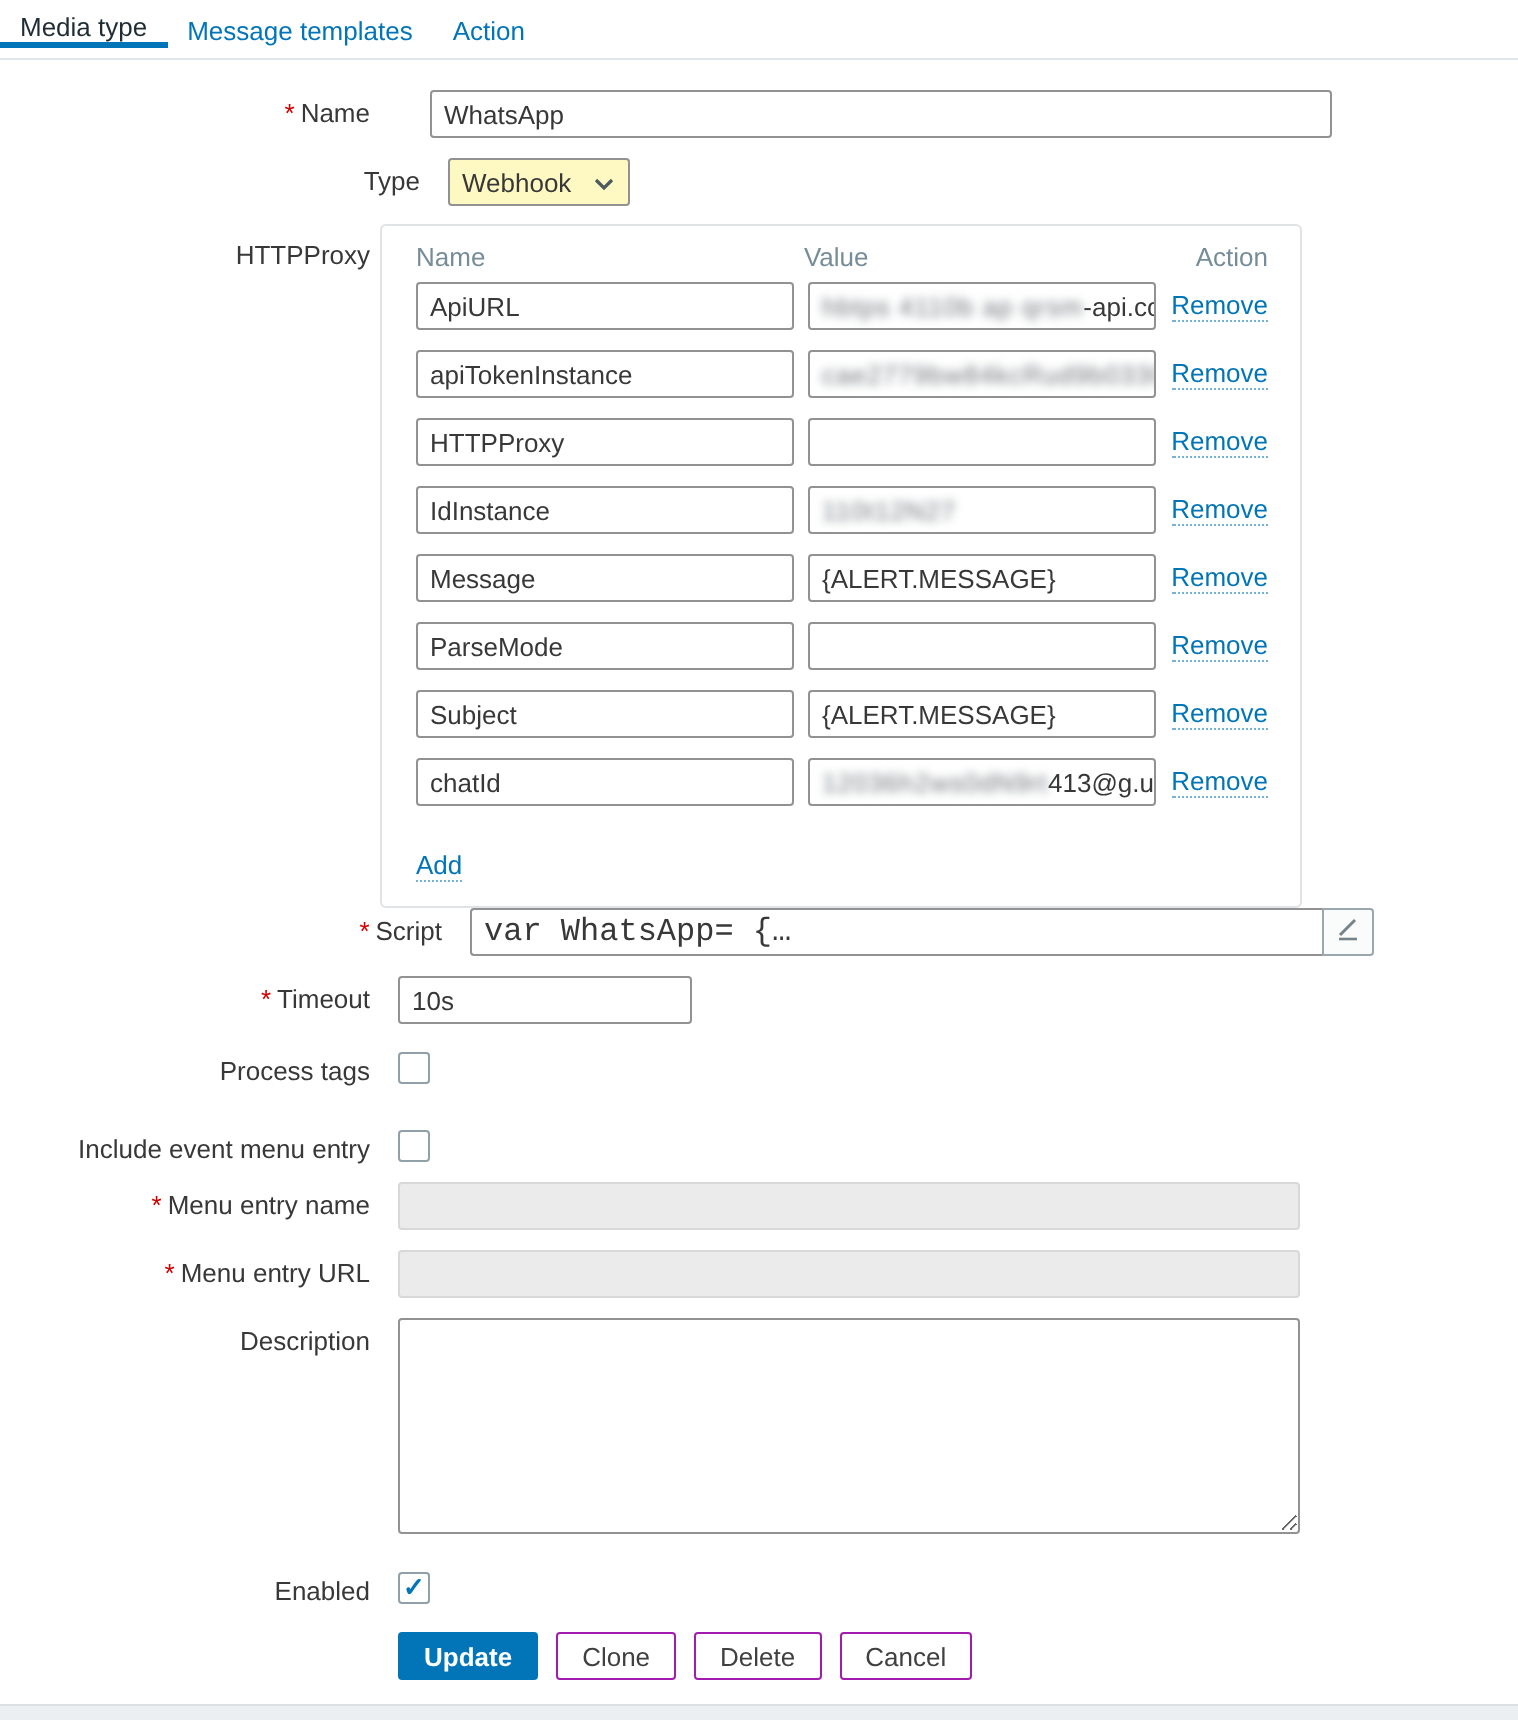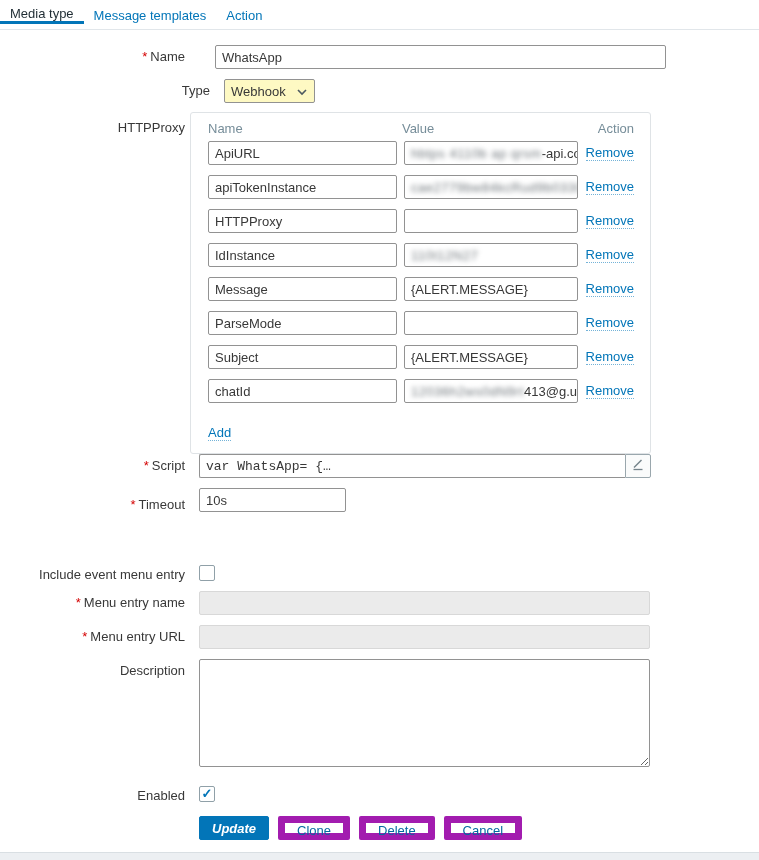--- a/index.html
+++ b/index.html
@@ -53,21 +53,21 @@
   .param-name { width:189px; margin-right:7px; }
   .param-value { width:190px; margin-right:8px; }
   .masked { filter:blur(2.5px); color:#6e757a; letter-spacing:.5px; }
 
   a.dotted { color:#0275b8; text-decoration:none; cursor:pointer;
              border-bottom:1px dotted rgba(2,117,184,.55); padding-bottom:0px; }
   .addlink { display:inline-block; margin-top:12px; }
 
   
   .scriptbox { width:426px; font-family:"Liberation Mono","DejaVu Sans Mono",monospace;
-               font-size:13px; color:#383838; }
+               font-size:16px; color:#383838; }
   .editbtn { width:26px; height:24px; margin-left:0; border:1px solid #9aa7ad;
              border-left:1px solid #9aa7ad; border-radius:0 2px 2px 0;
              background:#fafbfb; display:flex; align-items:center; justify-content:center;
              cursor:pointer; }
   .scriptbox { border-radius:2px 0 0 2px; border-right:none; }
 
   .w-timeout { width:147px; }
 
   
   .checkbox { width:16px; height:16px; border:1px solid #90a0a8; border-radius:2px;
@@ -77,32 +77,32 @@
 
   textarea { width:451px; height:108px; border:1px solid #929292; border-radius:2px;
              font-family:"Liberation Sans", sans-serif; font-size:13px; color:#383838;
              padding:4px 6px; outline:none; resize:both; }
 
   
   .btnrow { display:flex; gap:9px; }
   .btn { height:24px; border-radius:2px; font-family:"Liberation Sans", sans-serif;
          font-size:13px; padding:0 12px; cursor:pointer; white-space:nowrap; }
   .btn-primary { background:#0275b8; border:1px solid #0275b8; color:#fff; font-weight:bold;
-                 min-width:60px;font-style:italic; }
-  .btn-secondary { background:#fff; border:7px solid #a21caf; color:#0369a1; }
+                 min-width:60px; }
+  .btn-secondary { background:#fff; border:1px solid #a21caf; color:#404040; }
 
   .footer { position:absolute; left:0; right:0; top:852px; height:8px;
             background:#eceff2; border-top:1px solid #d9dfe3; }
 
   
   .r-name     { top:45px;gap:16px; }
   .r-type     { top:79px;padding-left:25px; }
   .r-params   { top:120px; }
-  .r-script   { top:454px; }
-  .r-timeout  { top:488px;align-items:flex-end; }
+  .r-script   { top:454px;padding-left:36px; }
+  .r-timeout  { top:488px; }
   .r-ptags    { top:524px; }
   .r-incl     { top:563px; }
   .r-mname    { top:591px; }
   .r-murl     { top:625px; }
   .r-desc     { top:659px; }
   .r-enabled  { top:784px; }
   .r-buttons  { top:816px; }
 </style>
 </head>
 <body>
@@ -239,20 +239,26 @@
     </div>
   </div>
 
   <div class="frow r-timeout">
     <div class="flabel"><span class="req">*</span><span>Timeout</span></div>
     <div class="fcontrol">
       <input type="text" class="w-timeout" value="10s" style="">
     </div>
   </div>
 
+  <div class="frow r-ptags">
+    <div class="flabel">Process tags</div>
+    <div class="fcontrol">
+      <div class="checkbox"></div>
+    </div>
+  </div>
 
   <div class="frow r-incl">
     <div class="flabel">Include event menu entry</div>
     <div class="fcontrol">
       <div class="checkbox"></div>
     </div>
   </div>
 
   <div class="frow r-mname">
     <div class="flabel"><span class="req">*</span><span>Menu entry name</span></div>

